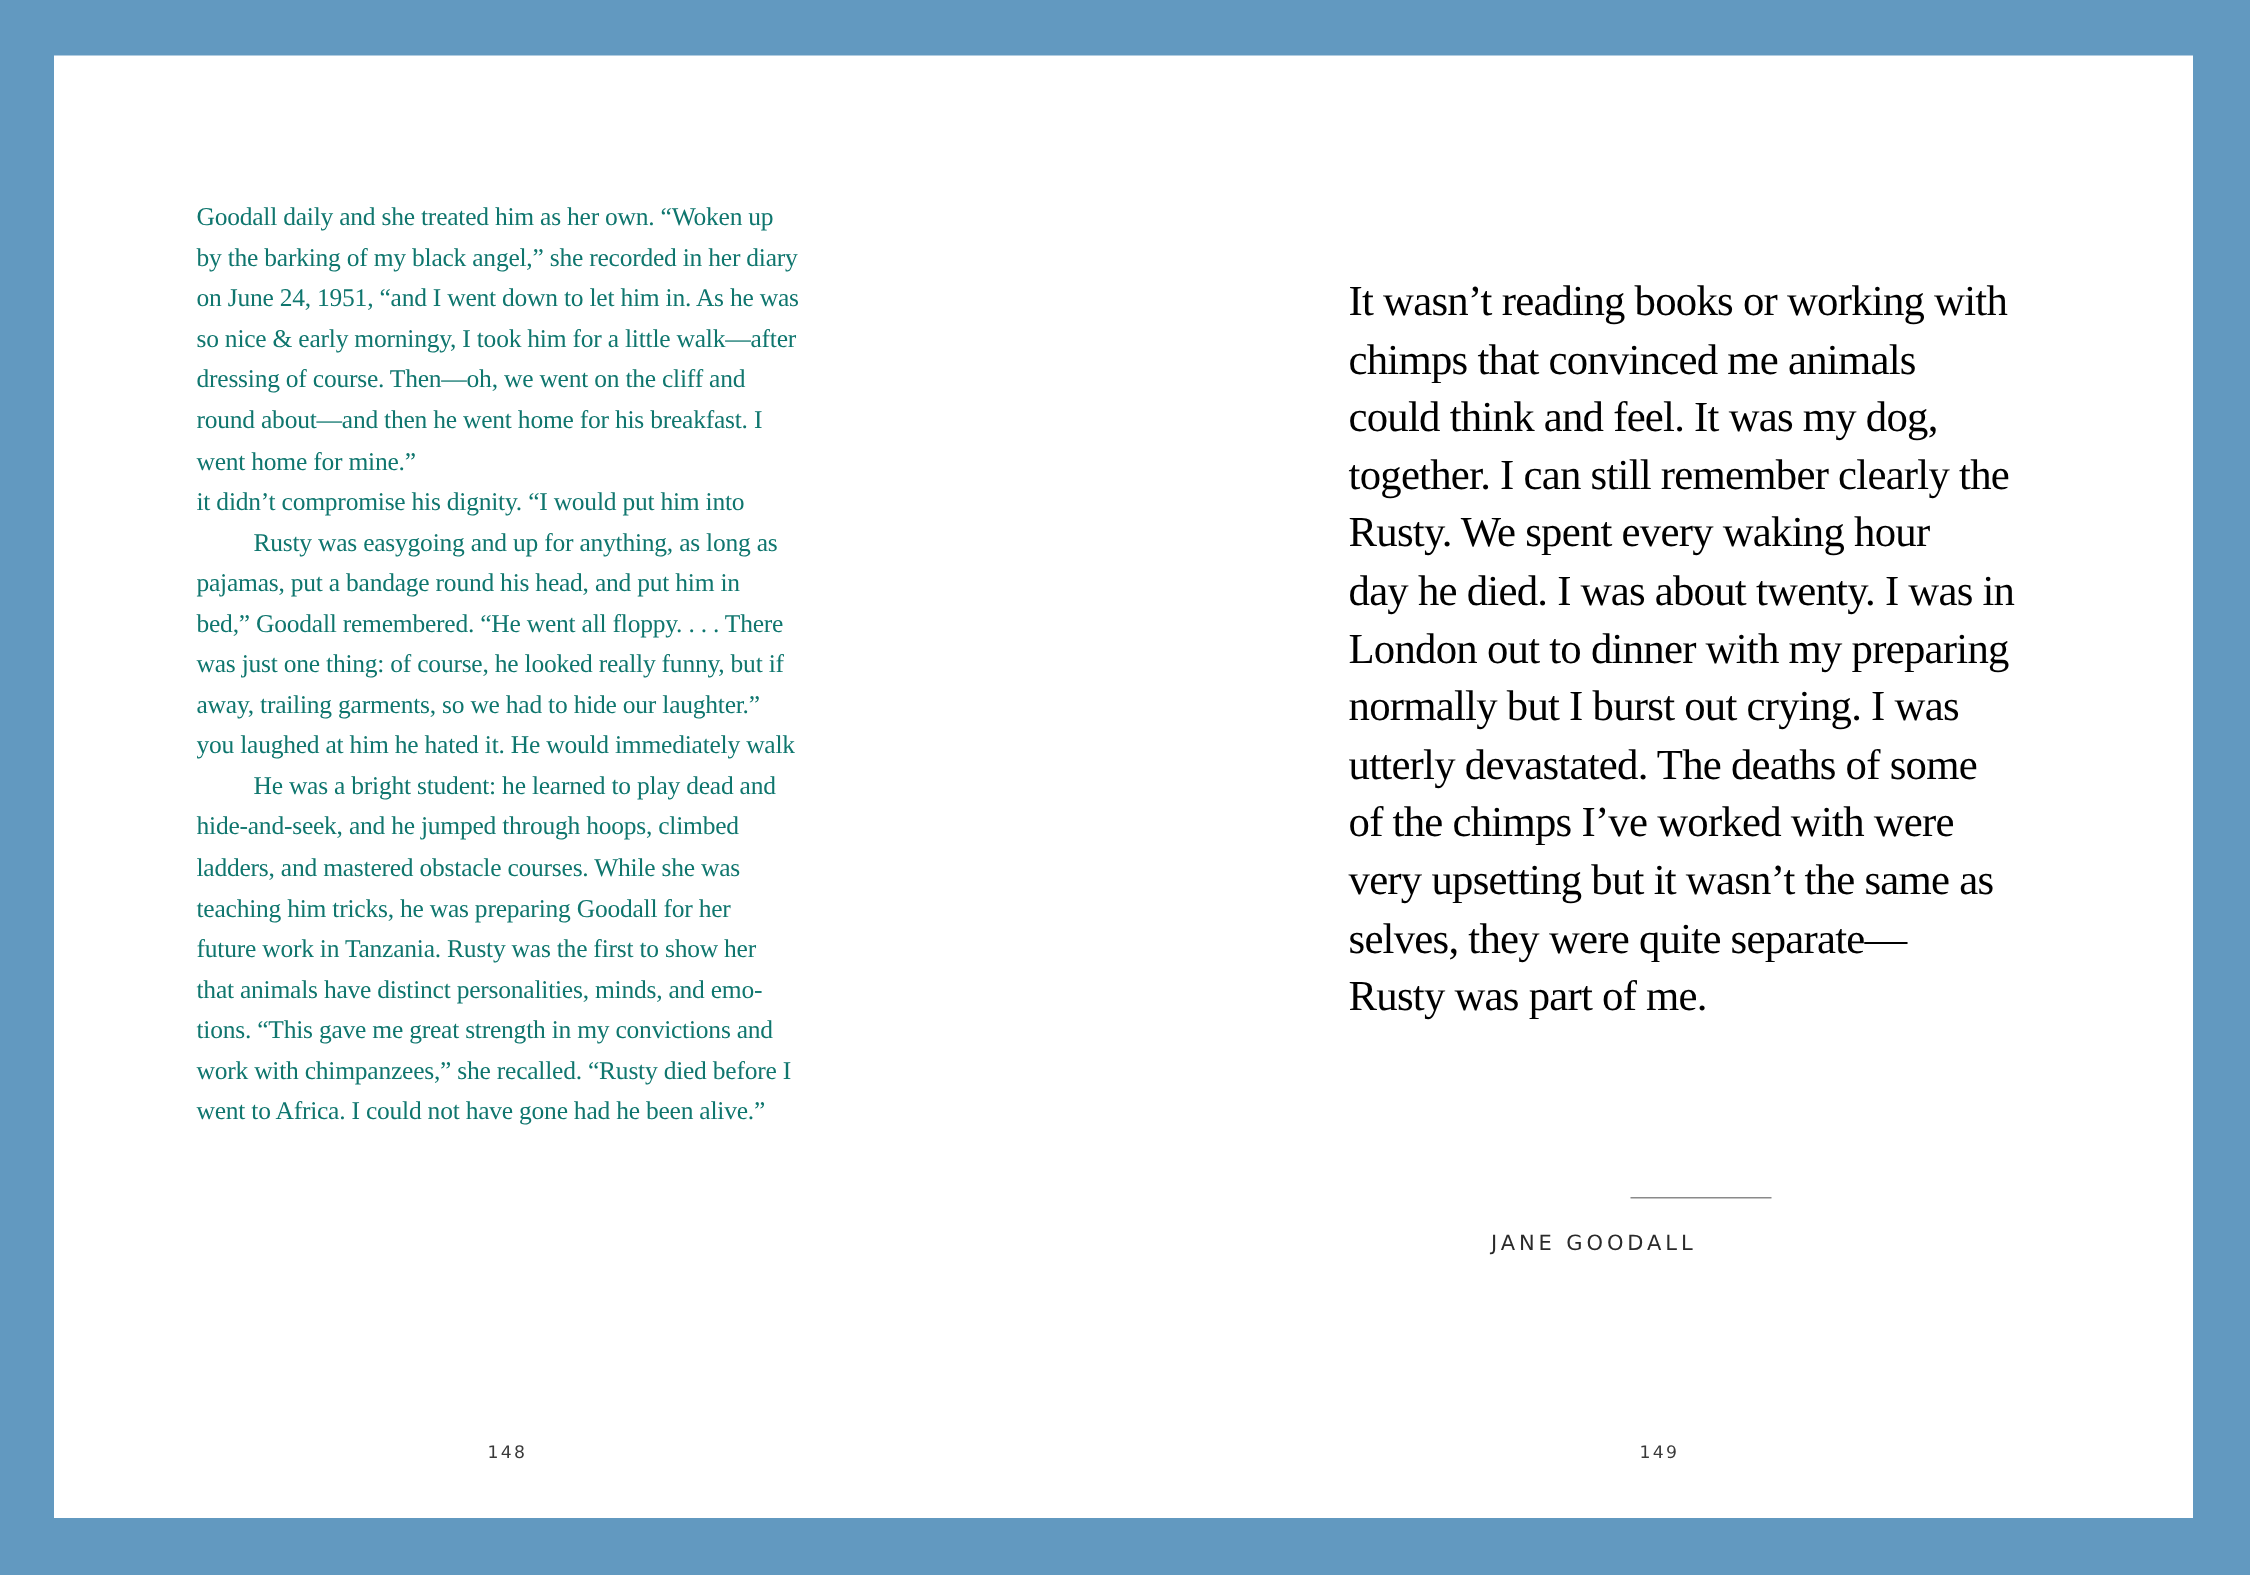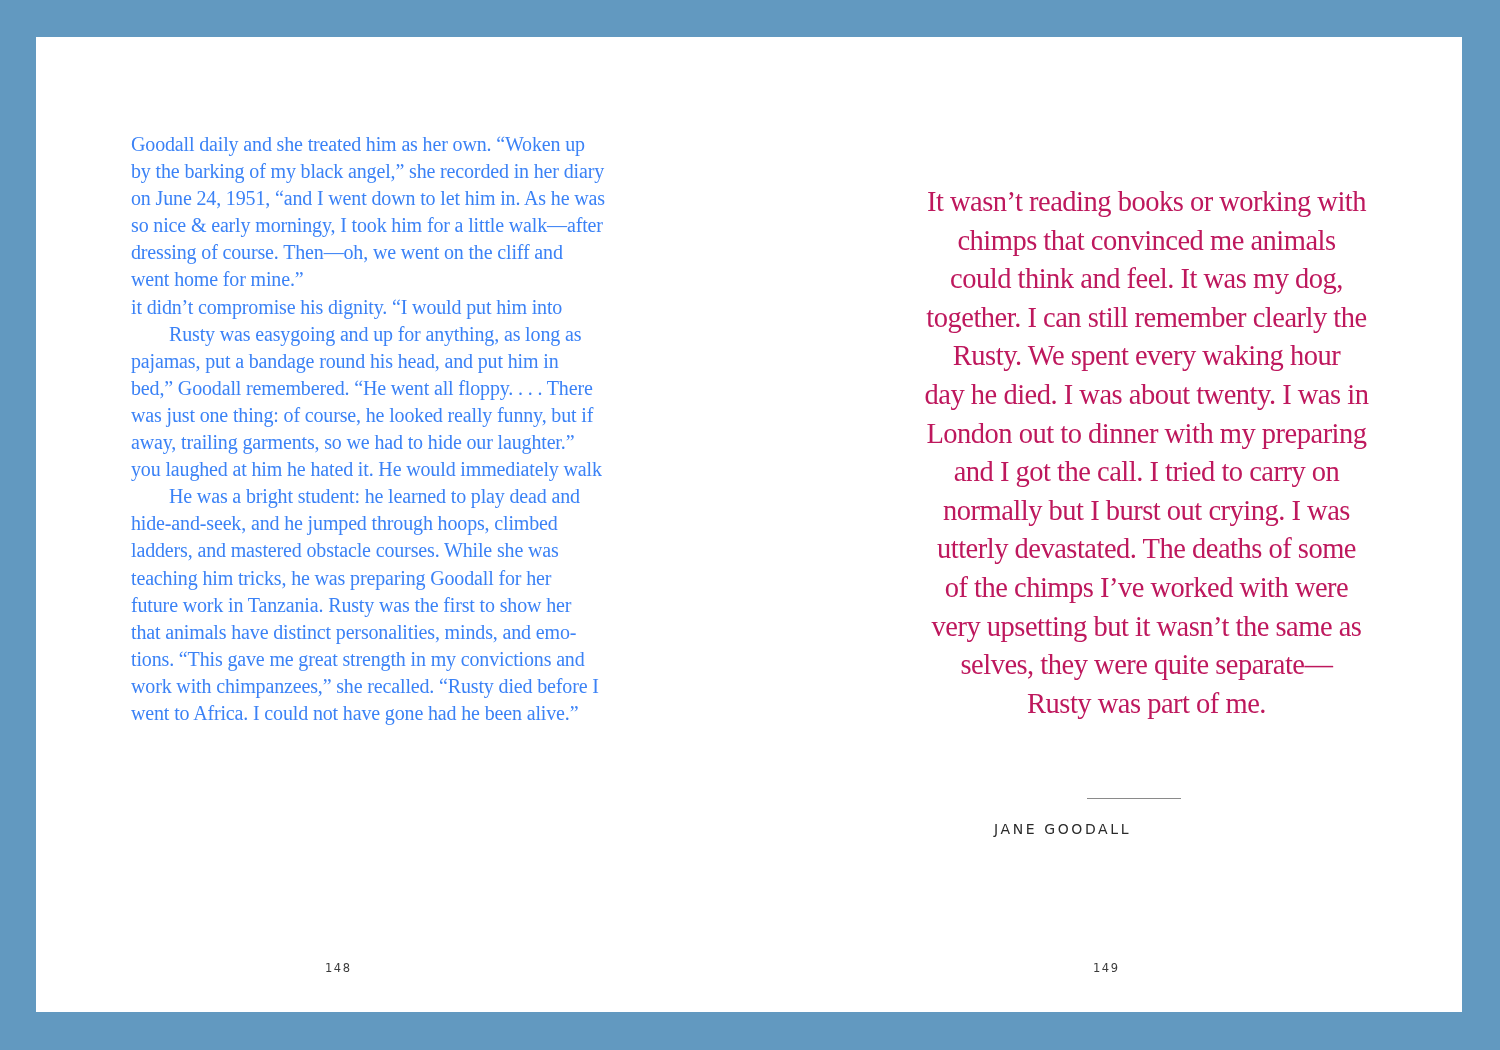--- a/index.html
+++ b/index.html
@@ -29,47 +29,47 @@
     }
     .page-left { left: 0; }
     .page-right { left: 713px; }
 
     .body-text {
       position: absolute;
       left: 95px;
       top: 94px;
       width: 482px;
       font-family: "Liberation Serif", "DejaVu Serif", serif;
-      font-size: 20px;
+      font-size: 17px;
       line-height: 27.1px;
-      color: #3b82f6;
+      color: #0f766e;
       letter-spacing: -0.15px;
     }
     .body-text p {
       margin: 0;
       text-align: left;
     }
     .body-text p.indent {
       text-indent: 38px;
     }
     .body-text .line {
       display: block;
       white-space: nowrap;
     }
 
     .quote {
       position: absolute;
       left: 150px;
       top: 146px;
       width: 495px;
-      text-align: center;
+      text-align: left;
       font-family: "Liberation Serif", "DejaVu Serif", serif;
       font-size: 28.5px;
       line-height: 38.6px;
-      color: #be185d;
+      color: #000000;
       letter-spacing: -0.5px;
     }
     .quote .line {
       display: block;
       white-space: nowrap;
     }
     .rule {
       position: absolute;
       left: 338px;
       top: 761px;
@@ -107,20 +107,21 @@
 <div class="spread">
 
   <div class="page page-left">
     <div class="body-text">
       <p>
         <span class="line">Goodall daily and she treated him as her own. “Woken up</span>
         <span class="line">by the barking of my black angel,” she recorded in her diary</span>
         <span class="line">on June 24, 1951, “and I went down to let him in. As he was</span>
         <span class="line">so nice &amp; early morningy, I took him for a little walk—after</span>
         <span class="line">dressing of course. Then—oh, we went on the cliff and</span>
+        <span class="line">round about—and then he went home for his breakfast. I</span>
         <span class="line">went home for mine.”</span>
       </p>
       <p class="indent">
         <span class="line" style="text-indent:0">it didn’t compromise his dignity. “I would put him into</span>
         <span class="line" style="padding-left:38px;text-indent:0">Rusty was easygoing and up for anything, as long as</span>
         <span class="line" style="text-indent:0">pajamas, put a bandage round his head, and put him in</span>
         <span class="line" style="text-indent:0">bed,” Goodall remembered. “He went all floppy. . . . There</span>
         <span class="line" style="text-indent:0">was just one thing: of course, he looked really funny, but if</span>
         <span class="line" style="text-indent:0">away, trailing garments, so we had to hide our laughter.”</span>
         <span class="line" style="text-indent:0">you laughed at him he hated it. He would immediately walk</span>
@@ -142,21 +143,20 @@
 
   <div class="page page-right">
     <div class="quote">
       <span class="line">It wasn’t reading books or working with</span>
       <span class="line">chimps that convinced me animals</span>
       <span class="line">could think and feel. It was my dog,</span>
       <span class="line">together. I can still remember clearly the</span>
       <span class="line">Rusty. We spent every waking hour</span>
       <span class="line">day he died. I was about twenty. I was in</span>
       <span class="line">London out to dinner with my preparing</span>
-      <span class="line">and I got the call. I tried to carry on</span>
       <span class="line">normally but I burst out crying. I was</span>
       <span class="line">utterly devastated. The deaths of some</span>
       <span class="line">of the chimps I’ve worked with were</span>
       <span class="line">very upsetting but it wasn’t the same as</span>
       <span class="line">selves, they were quite separate—</span>
       <span class="line">Rusty was part of me.</span>
     </div>
     <div class="rule"></div>
     <div class="attribution">JANE GOODALL</div>
     <div class="page-number">149</div>

